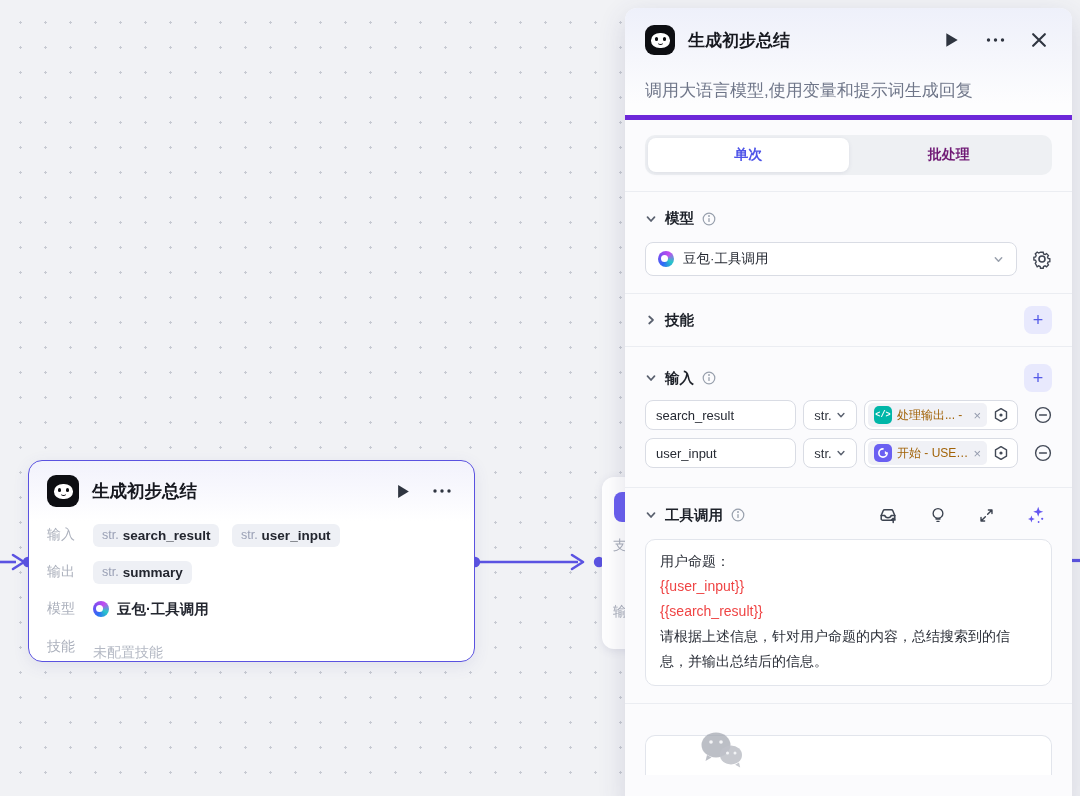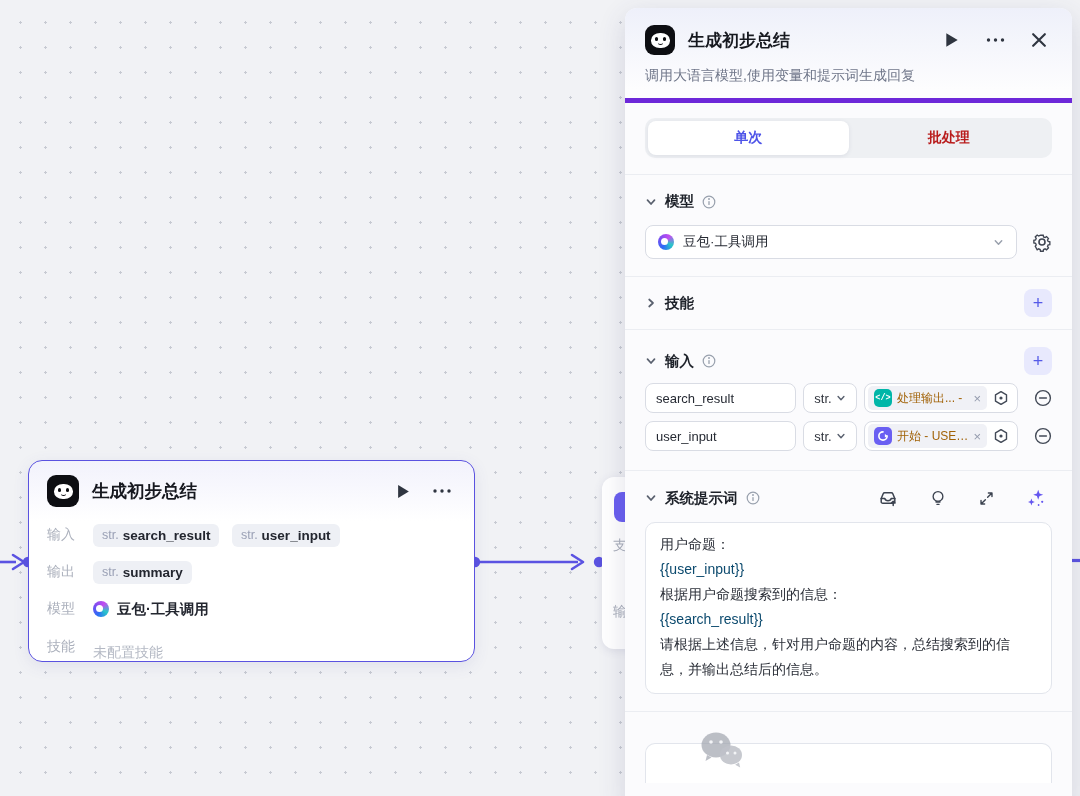--- a/index.html
+++ b/index.html
@@ -62,28 +62,28 @@
   .mid-node .pl.a { top:60px; } .mid-node .pl.b { top:126px; }
 
   
   .panel { position:absolute; left:625px; top:8px; width:447px; height:800px;
     background:#fbfbfd; border-radius:12px; box-shadow:0 8px 28px rgba(60,65,110,.16);
     z-index:10; overflow:hidden; }
   .p-header { background:linear-gradient(180deg,#eef0fa 0%,#fdfdfe 90%); padding:17px 20px 13px; }
   .p-head-row { display:flex; align-items:center; gap:13px; }
   .p-title { flex:1; font-size:17px; font-weight:700; color:#16181f; }
   .p-head-actions { display:flex; align-items:center; gap:26px; padding-right:6px; }
-  .p-subtitle { margin-top:12px; font-size:14px; color:#6f7689; }
+  .p-subtitle { margin-top:24px; font-size:17px; color:#6f7689; }
 
   .icon-btn { background:none; border:none; cursor:pointer; padding:0; display:flex; align-items:center; }
 
   .p-tabs-band { border-top:5px solid #6d28d9; padding:15px 20px 16px; }
   .tabs { background:#eef0f3; border-radius:10px; height:40px; display:flex; padding:3px; }
   .tab { flex:1; border-radius:8px; display:flex; align-items:center; justify-content:center;
-    font-size:14px; font-weight:600; color:#b91c1c; cursor:pointer; }
+    font-size:14px; font-weight:600; color:#701a75; cursor:pointer; }
   .tab.active { background:#fff; color:#4d53e8; box-shadow:0 1px 4px rgba(60,65,110,.10); }
 
   .sec { border-top:1px solid #ebedf2; padding:17px 20px; }
   .sec-head { display:flex; align-items:center; gap:8px; }
   .sec-title { font-size:14.5px; font-weight:700; color:#1d2129; }
   .sec-spacer { flex:1; }
   .plus-btn { width:28px; height:28px; background:#e8e9fd; color:#555ae8; border:none; border-radius:8px;
     font-size:18px; line-height:1; cursor:pointer; display:flex; align-items:center; justify-content:center; }
 
   .model-row { display:flex; align-items:center; margin-top:14px; }
@@ -108,21 +108,21 @@
     font-family:"Liberation Mono","DejaVu Sans Mono",monospace; }
   .ref-ic.start { background:#6a5ff2; }
   .ref-txt { flex:1; min-width:0; font-size:12px; color:#a16207; white-space:nowrap; overflow:hidden; text-overflow:ellipsis; }
   .ref-x { color:#949bae; font-size:13px; flex:none; cursor:pointer; }
   .hex-wrap { margin:0 3px 0 6px; flex:none; cursor:pointer; }
   .minus-wrap { margin-left:9px; flex:none; cursor:pointer; }
 
   .prompt-head-icons { display:flex; align-items:center; gap:31px; padding-right:6px; }
   .prompt-box { margin-top:14px; background:#fff; border:1px solid #e2e5ec; border-radius:10px;
     padding:9px 14px 11px; font-size:14px; line-height:25px; color:#2b2f38; }
-  .prompt-box .var { color:#0c4a6e; }
+  .prompt-box .var { color:#ef4444; }
 
   .user-prompt-box { margin-top:14px; height:40px; background:#fff; border:1px solid #e2e5ec;
     border-radius:10px 10px 0 0; border-bottom:none; }
 
   
   .watermark { position:absolute; left:698px; top:729px; z-index:30; display:flex; align-items:center;
     gap:4px; pointer-events:none; opacity:.8; }
   .watermark .wm-text { font-size:30px; font-weight:600; color:#a7abb6; letter-spacing:1px; white-space:nowrap; }
 </style>
 </head>
@@ -381,21 +381,21 @@
     </div>
   </div>
 
   <div class="sec">
     <div class="sec-head">
       <span class="icon-btn">
         <svg width="12" height="12" viewBox="0 0 12 12">
             <path d="M2.5 4.2L6 8l3.5-3.8" fill="none" stroke="#59606e" stroke-width="1.7" stroke-linecap="round" stroke-linejoin="round"></path>
           </svg>
       </span>
-      <span class="sec-title">系统提示词</span>
+      <span class="sec-title">工具调用</span>
       <span>
         <svg width="14" height="14" viewBox="0 0 14 14">
             <circle cx="7" cy="7" r="5.8" fill="none" stroke="#98a0ad" stroke-width="1.2"></circle>
             <rect x="6.35" y="6" width="1.3" height="4.1" rx="0.65" fill="#98a0ad"></rect>
             <circle cx="7" cy="4" r="0.95" fill="#98a0ad"></circle>
           </svg>
       </span>
       <span class="sec-spacer"></span>
       <span class="prompt-head-icons">
         <button class="icon-btn">
@@ -422,21 +422,20 @@
               <path d="M5.4 10.6l.9 2.5 2.5.9-2.5.9-.9 2.5-.9-2.5-2.5-.9 2.5-.9z" fill="#6456f0"></path>
               <circle cx="16.2" cy="13.8" r="1.1" fill="#6456f0"></circle>
               <circle cx="12.6" cy="17" r="0.9" fill="#6456f0"></circle>
             </svg>
         </button>
       </span>
     </div>
     <div class="prompt-box">
       <div>用户命题：</div>
       <div class="var">{{user_input}}</div>
-      <div>根据用户命题搜索到的信息：</div>
       <div class="var">{{search_result}}</div>
       <div>请根据上述信息，针对用户命题的内容，总结搜索到的信息，并输出总结后的信息。</div>
     </div>
   </div>
 
   <div class="sec" style="padding-bottom:0;">
     <div class="user-prompt-box"></div>
   </div>
 
 </div>

